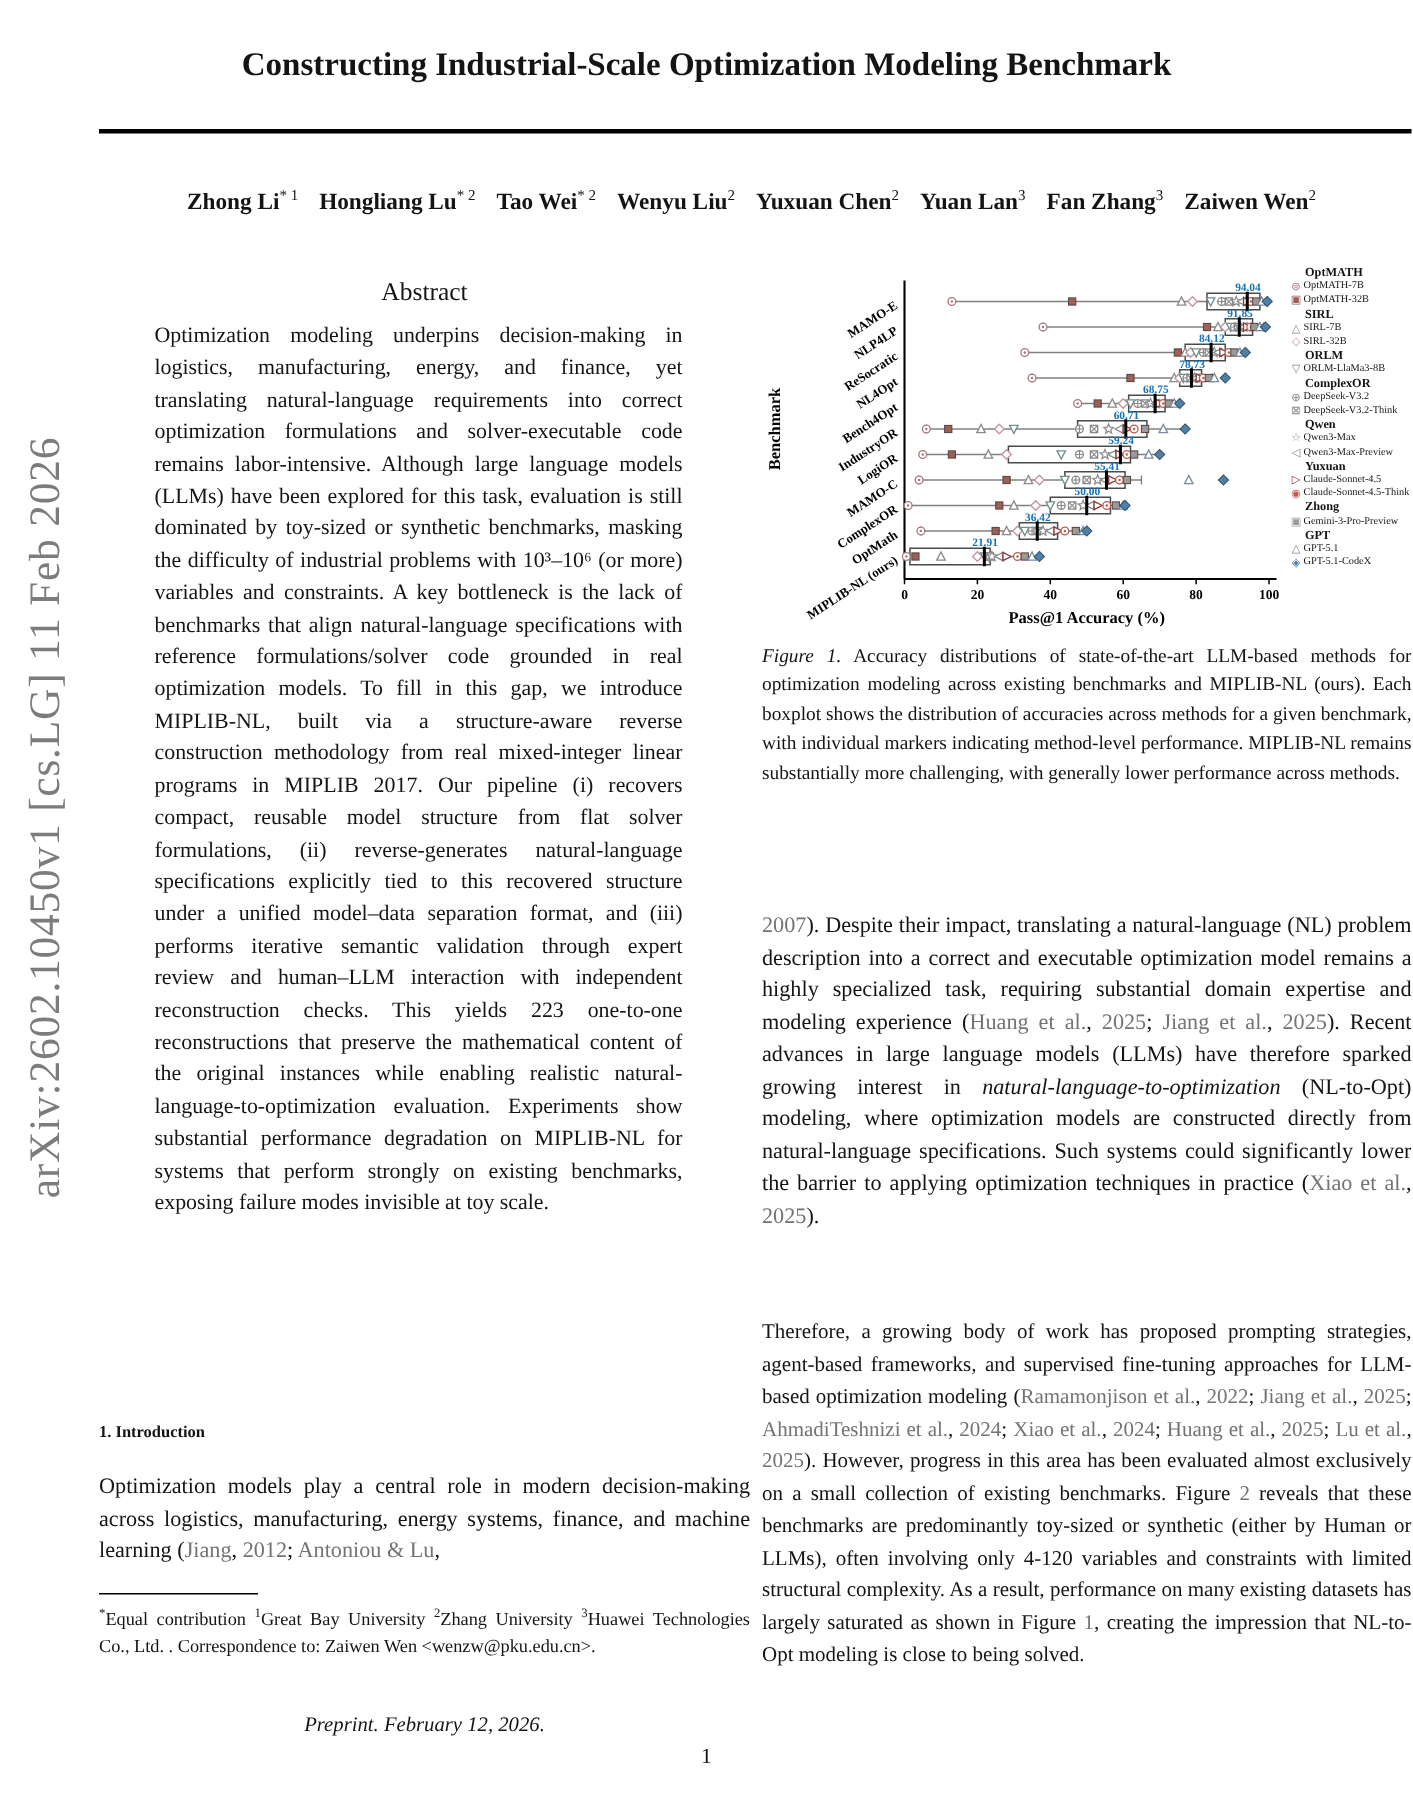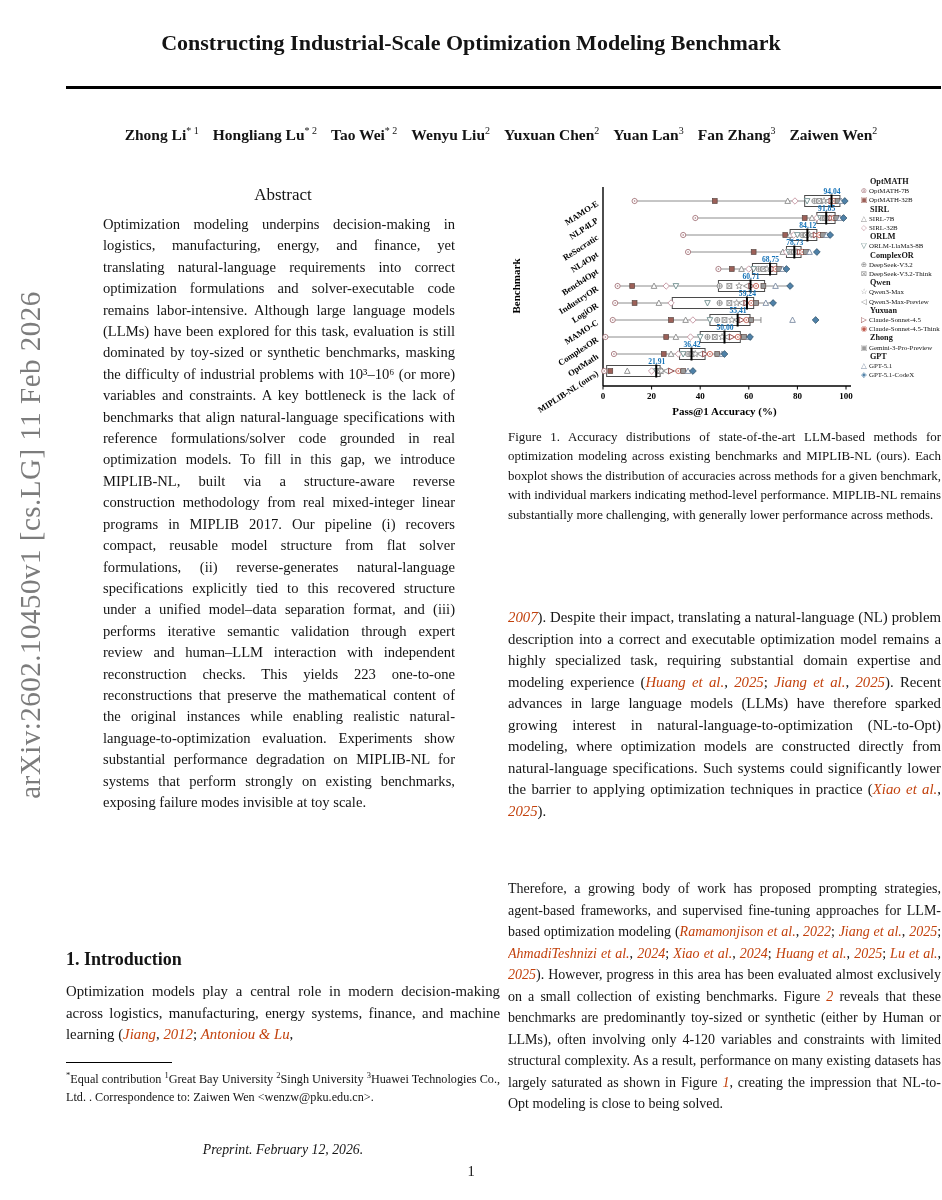--- a/index.html
+++ b/index.html
@@ -9,38 +9,38 @@
   .arxiv-banner{left:14px;top:890px;transform:rotate(-90deg);transform-origin:0 0;
      white-space:nowrap;font-size:29px;color:#7c7c7c;letter-spacing:0.5px;width:690px;text-align:center;}
   .paper-title{left:0;top:30px;width:942px;text-align:center;font-size:22px;font-weight:bold;}
   .title-rule{left:66px;top:86px;width:875px;height:3px;background:#000;}
   .authors-line{left:60px;top:125px;width:882px;text-align:center;font-size:15.5px;font-weight:bold;white-space:nowrap;}
   .authors-line .asep{display:inline-block;width:14px;}
   .authors-line sup{font-size:10px;vertical-align:super;font-weight:normal;}
   .abstract-heading{left:66px;top:185px;width:434px;text-align:center;font-size:17px;font-weight:normal;}
   .abstract-text{left:103px;top:214px;width:352px;height:720px;overflow:hidden;
      font-size:14.6px;line-height:21.4px;text-align:justify;}
-  .intro-heading{left:66px;top:949px;width:434px;font-size:18px;font-weight:bold;}
+  .intro-heading{left:66px;top:949px;width:434px;font-size:11px;font-weight:bold;}
   .intro-text{left:66px;top:981px;width:434px;height:70px;overflow:hidden;font-size:14.8px;line-height:21.5px;text-align:justify;}
   .footnote-rule{left:66px;top:1062px;width:106px;height:1px;background:#000;}
   .footnote{left:66px;top:1067px;width:434px;height:62px;overflow:hidden;font-size:12.2px;line-height:17.6px;text-align:justify;}
   .footnote .seg-sup{font-size:8.5px;}
   .preprint{left:66px;top:1142px;width:434px;font-style:italic;font-size:13.8px;text-align:center;}
   .figure-block{left:508px;top:171px;width:434px;height:254px;}
   .figure-legend{position:absolute;left:351px;top:6px;width:83px;font-family:"Liberation Serif","DejaVu Serif",serif;}
   .lg-h{font-size:8.2px;font-weight:bold;line-height:9.2px;padding-left:11px;}
   .lg-i{display:flex;align-items:center;line-height:9.2px;}
   .lg-g{font-family:"DejaVu Sans",sans-serif;font-size:7.5px;width:10px;display:inline-block;text-align:center;}
   .lg-t{font-size:6.9px;white-space:nowrap;}
   .figure-caption{left:508px;top:428px;width:433px;height:140px;overflow:hidden;font-size:12.9px;line-height:19.4px;text-align:justify;}
   .rc-p1{left:508px;top:607px;width:433px;height:268px;overflow:hidden;font-size:14.8px;line-height:21.5px;text-align:justify;}
   .rc-p2{left:508px;top:878px;width:433px;height:285px;overflow:hidden;font-size:14px;line-height:21.5px;text-align:justify;}
   .page-number{left:0;top:1163px;width:942px;text-align:center;font-size:14.5px;}
-  .seg-cite{color:#c2410c;font-style:italic;}
-  .seg-i{}
+  .seg-cite{color:#737373;}
+  .seg-i{font-style:italic;}
   .seg-sup{vertical-align:super;font-size:0.68em;}
   svg text{font-family:"Liberation Serif","DejaVu Serif",serif;}
 </style>
 </head>
 <body>
 
 <div class="page">
 
   <div class="abs arxiv-banner">arXiv:2602.10450v1  [cs.LG]  11 Feb 2026</div>
 
@@ -49,21 +49,21 @@
 
   <div class="abs authors-line" id="authors-line"><span>Zhong Li</span><sup>* 1</sup><span class="asep"></span><span>Hongliang Lu</span><sup>* 2</sup><span class="asep"></span><span>Tao Wei</span><sup>* 2</sup><span class="asep"></span><span>Wenyu Liu</span><sup>2</sup><span class="asep"></span><span>Yuxuan Chen</span><sup>2</sup><span class="asep"></span><span>Yuan Lan</span><sup>3</sup><span class="asep"></span><span>Fan Zhang</span><sup>3</sup><span class="asep"></span><span>Zaiwen Wen</span><sup>2</sup></div>
 
   <div class="abs abstract-heading">Abstract</div>
   <div class="abs abstract-text">Optimization modeling underpins decision-making in logistics, manufacturing, energy, and finance, yet translating natural-language requirements into correct optimization formulations and solver-executable code remains labor-intensive. Although large language models (LLMs) have been explored for this task, evaluation is still dominated by toy-sized or synthetic benchmarks, masking the difficulty of industrial problems with 10³–10⁶ (or more) variables and constraints. A key bottleneck is the lack of benchmarks that align natural-language specifications with reference formulations/solver code grounded in real optimization models.  To fill in this gap, we introduce MIPLIB-NL, built via a structure-aware reverse construction methodology from real mixed-integer linear programs in MIPLIB 2017. Our pipeline (i) recovers compact, reusable model structure from flat solver formulations, (ii) reverse-generates natural-language specifications explicitly tied to this recovered structure under a unified model–data separation format, and (iii) performs iterative semantic validation through expert review and human–LLM interaction with independent reconstruction checks. This yields 223 one-to-one reconstructions that preserve the mathematical content of the original instances while enabling realistic natural-language-to-optimization evaluation. Experiments show substantial performance degradation on MIPLIB-NL for systems that perform strongly on existing benchmarks, exposing failure modes invisible at toy scale.</div>
 
   <div class="abs intro-heading">1. Introduction</div>
   <div class="abs intro-text"><span>Optimization models play a central role in modern decision-making across logistics, manufacturing, energy systems, finance, and machine learning (</span><span class="seg-cite">Jiang</span><span>, </span><span class="seg-cite">2012</span><span>; </span><span class="seg-cite">Antoniou &amp; Lu</span><span>,</span></div>
 
   <div class="abs footnote-rule"></div>
-  <div class="abs footnote"><span class="seg-sup">*</span><span>Equal contribution  </span><span class="seg-sup">1</span><span>Great Bay University </span><span class="seg-sup">2</span><span>Singh University </span><span class="seg-sup">3</span><span>Huawei Technologies Co., Ltd. .  Correspondence to: Zaiwen Wen &lt;wenzw@pku.edu.cn&gt;.</span></div>
+  <div class="abs footnote"><span class="seg-sup">*</span><span>Equal contribution  </span><span class="seg-sup">1</span><span>Great Bay University </span><span class="seg-sup">2</span><span>Zhang University </span><span class="seg-sup">3</span><span>Huawei Technologies Co., Ltd. .  Correspondence to: Zaiwen Wen &lt;wenzw@pku.edu.cn&gt;.</span></div>
   <div class="abs preprint">Preprint. February 12, 2026.</div>
 
   <div class="abs figure-block">
     <svg id="chart-svg" width="350" height="254" viewBox="0 0 350 254">
         <line x1="95" y1="16" x2="95" y2="215" stroke="#000" stroke-width="1.4"></line>
         <line x1="95" y1="215" x2="343" y2="215" stroke="#000" stroke-width="1.4"></line>
         <line x1="95" y1="215" x2="95" y2="218.5" stroke="#000" stroke-width="1"></line>
         <text x="95" y="228" text-anchor="middle" font-size="9" font-weight="bold">0</text>
         <line x1="143.6" y1="215" x2="143.6" y2="218.5" stroke="#000" stroke-width="1"></line>
         <text x="143.6" y="228" text-anchor="middle" font-size="9" font-weight="bold">20</text>

